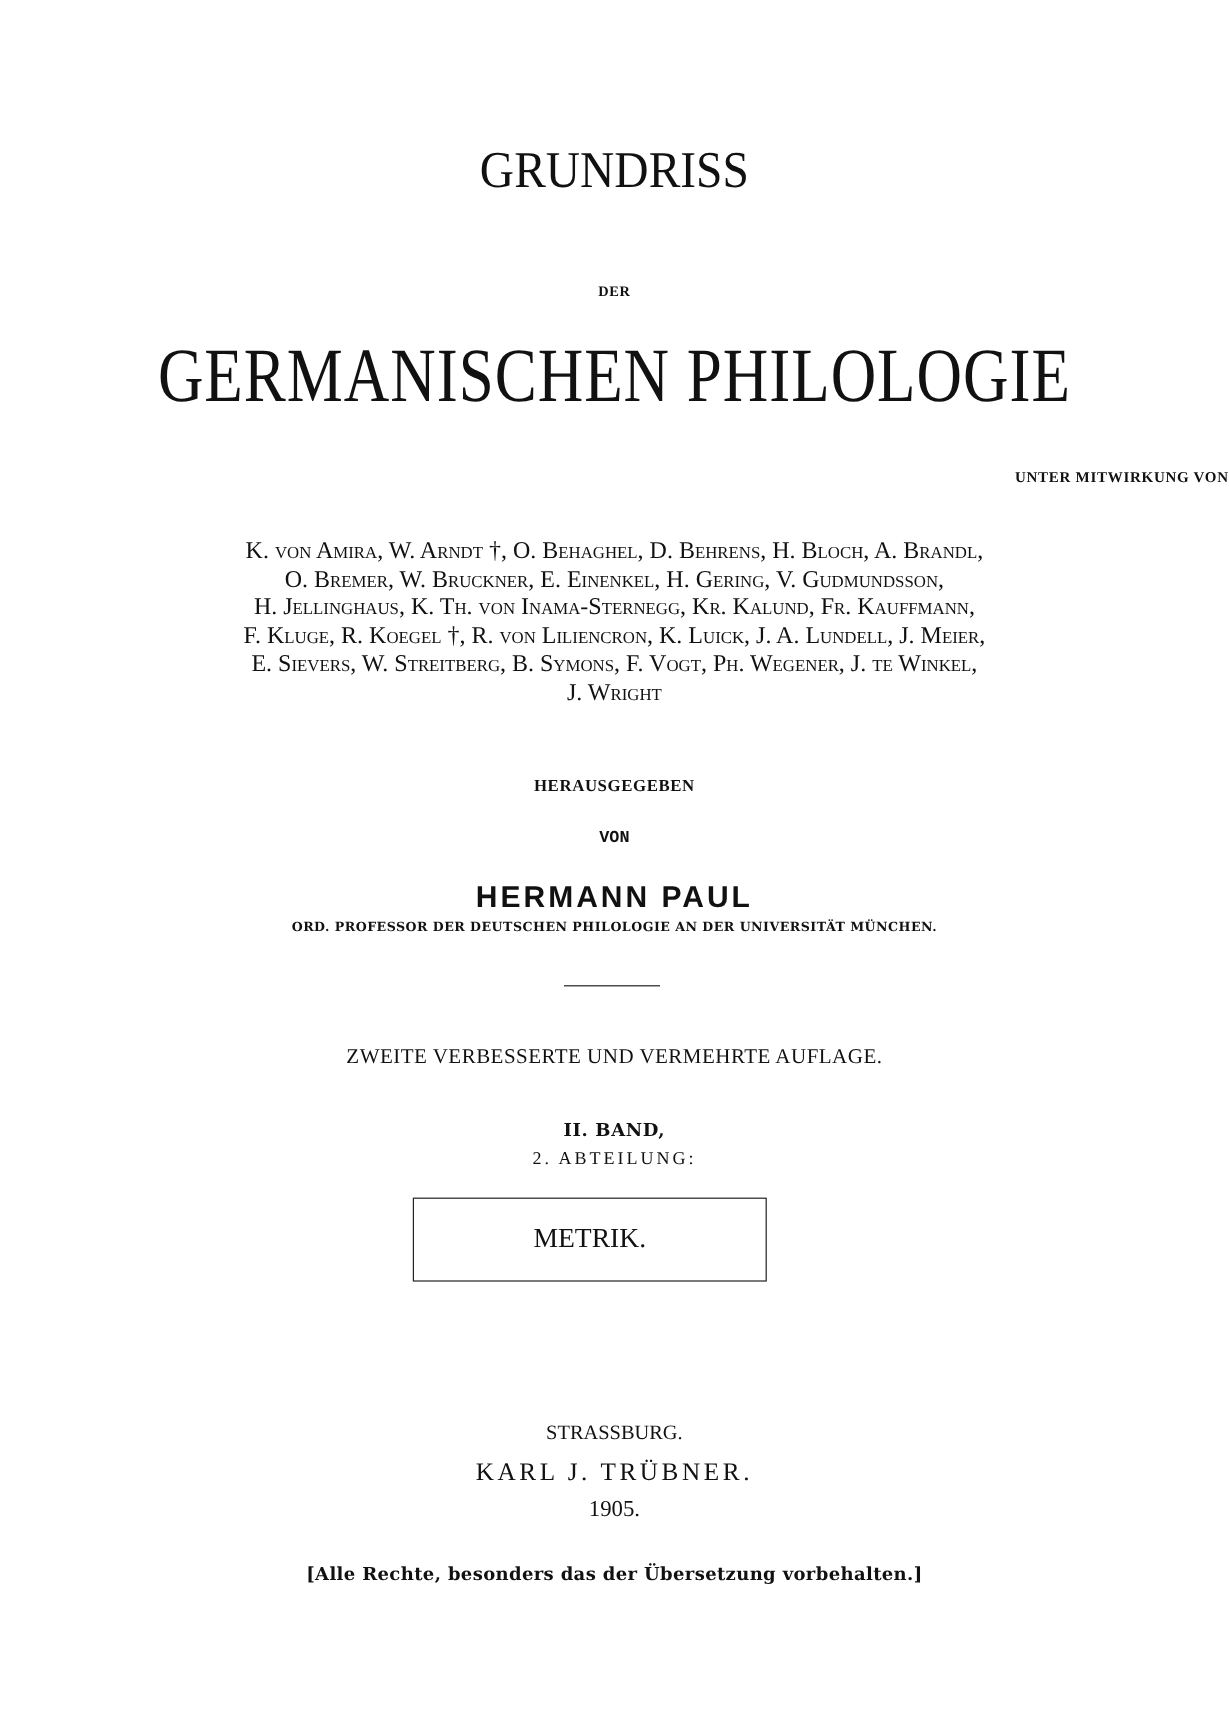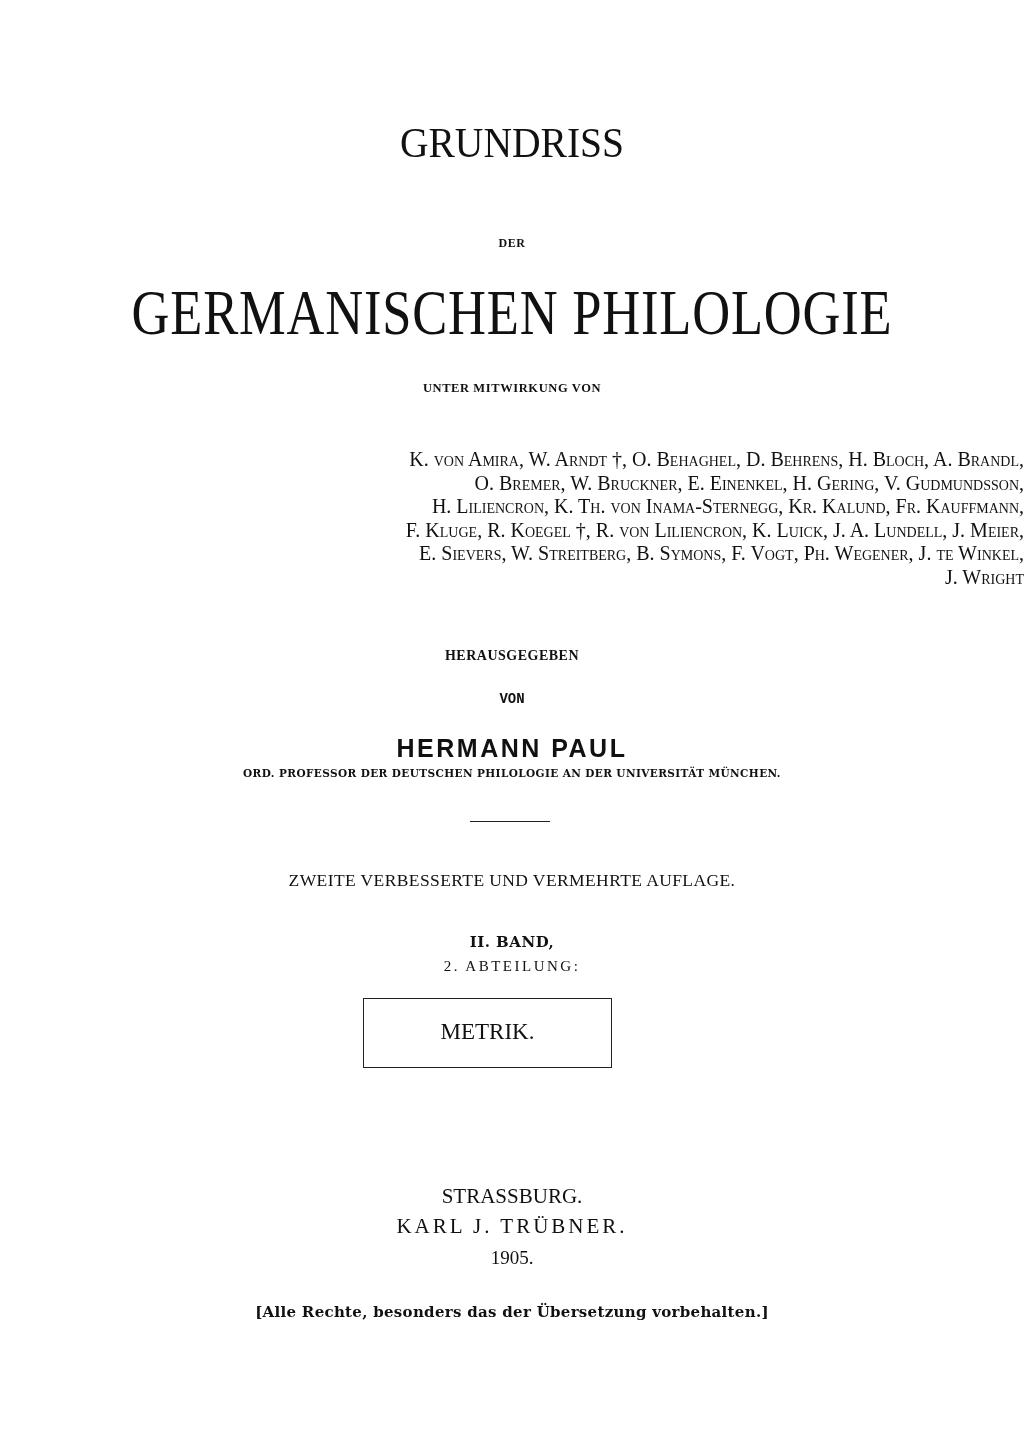--- a/index.html
+++ b/index.html
@@ -1,50 +1,50 @@
 <!DOCTYPE html>
 <html><head>
 <meta charset="utf-8">
 <style>
   html, body { margin: 0; padding: 0; background: #ffffff; }
   body { width: 1024px; height: 1446px; position: relative; overflow: hidden; color: #111111; font-family: "Liberation Serif", "DejaVu Serif", serif; }
   .c { position: absolute; left: 0; width: 1024px; text-align: center; white-space: nowrap; }
   .title1 { top: 118px; font-size: 43px; letter-spacing: 0px; transform: scaleX(0.92); transform-origin: center; }
   .der { top: 212px; font-size: 12px; font-weight: bold; letter-spacing: 0.5px; margin-top: 24px; }
   .title2 { top: 276px; font-size: 64px; transform: scaleX(0.82); transform-origin: center; letter-spacing: 1px; }
-  .unter { top: 381px; font-size: 12.5px; font-weight: bold; letter-spacing: 0.6px; }
-  .contrib { top: 448px; font-size: 20px; line-height: 23.5px; font-variant: small-caps; text-align: right; }
+  .unter { top: 391px; font-size: 12.5px; font-weight: bold; letter-spacing: 0.6px; text-align: right; }
+  .contrib { top: 448px; font-size: 20px; line-height: 23.5px; font-variant: small-caps; }
   .contrib div { white-space: nowrap; }
   .herausg { top: 648px; font-size: 14px; font-weight: bold; letter-spacing: 0.5px; }
   .von { top: 691px; font-size: 14px; font-weight: bold; font-family: Liberation Mono, monospace; }
   .author { top: 734px; font-size: 25px; font-weight: bold; letter-spacing: 2.5px; font-family: Liberation Sans, sans-serif; }
   .authorrole { top: 767px; font-size: 10.5px; font-weight: bold; letter-spacing: 0.4px; font-family: "DejaVu Serif", serif; }
   .rule { position: absolute; left: 470px; top: 821px; width: 80px; height: 0; border-top: 1.5px solid #222; }
   .edition { top: 870px; font-size: 17.5px; letter-spacing: 0.4px; }
   .band { top: 933px; font-size: 15px; font-weight: bold; letter-spacing: 0.5px; font-family: "DejaVu Serif", serif; }
   .abt { top: 958px; font-size: 15px; letter-spacing: 2.5px; }
-  .box { position: absolute; left: 363px; top: 998px; width: 249px; height: 70px; border: 1.5px solid #222; box-sizing: border-box; }
+  .box { position: absolute; left: 344px; top: 998px; width: 295px; height: 70px; border: 1.5px solid #222; box-sizing: border-box; }
   .boxtext { position: absolute; left: 0; width: 100%; top: 20px; text-align: center; font-size: 23px; }
-  .city { top: 1184px; font-size: 21px; }
+  .city { top: 1184px; font-size: 17px; }
   .publisher { top: 1214px; font-size: 21px; letter-spacing: 3px; }
   .year { top: 1247px; font-size: 19px; }
   .rights { top: 1303px; font-size: 15px; font-weight: bold; letter-spacing: 0.3px; font-family: "DejaVu Serif", serif; }
 </style>
 </head>
 <body>
 
 <div class="c title1">GRUNDRISS</div>
 <div class="c der">DER</div>
 <div class="c title2">GERMANISCHEN PHILOLOGIE</div>
 <div class="c unter">UNTER MITWIRKUNG VON</div>
 
 <div class="c contrib">
   <div>K. von Amira, W. Arndt †, O. Behaghel, D. Behrens, H. Bloch, A. Brandl,</div>
   <div>O. Bremer, W. Bruckner, E. Einenkel, H. Gering, V. Gudmundsson,</div>
-  <div>H. Liliencron, K. Th. von Inama-Sternegg, Kr. Kalund, Fr. Kauffmann,</div>
+  <div>H. Jellinghaus, K. Th. von Inama-Sternegg, Kr. Kalund, Fr. Kauffmann,</div>
   <div>F. Kluge, R. Koegel †, R. von Liliencron, K. Luick, J. A. Lundell, J. Meier,</div>
   <div>E. Sievers, W. Streitberg, B. Symons, F. Vogt, Ph. Wegener, J. te Winkel,</div>
   <div>J. Wright</div>
 </div>
 
 <div class="c herausg">HERAUSGEGEBEN</div>
 <div class="c von">VON</div>
 <div class="c author">HERMANN PAUL</div>
 <div class="c authorrole">ORD. PROFESSOR DER DEUTSCHEN PHILOLOGIE AN DER UNIVERSITÄT MÜNCHEN.</div>
 

